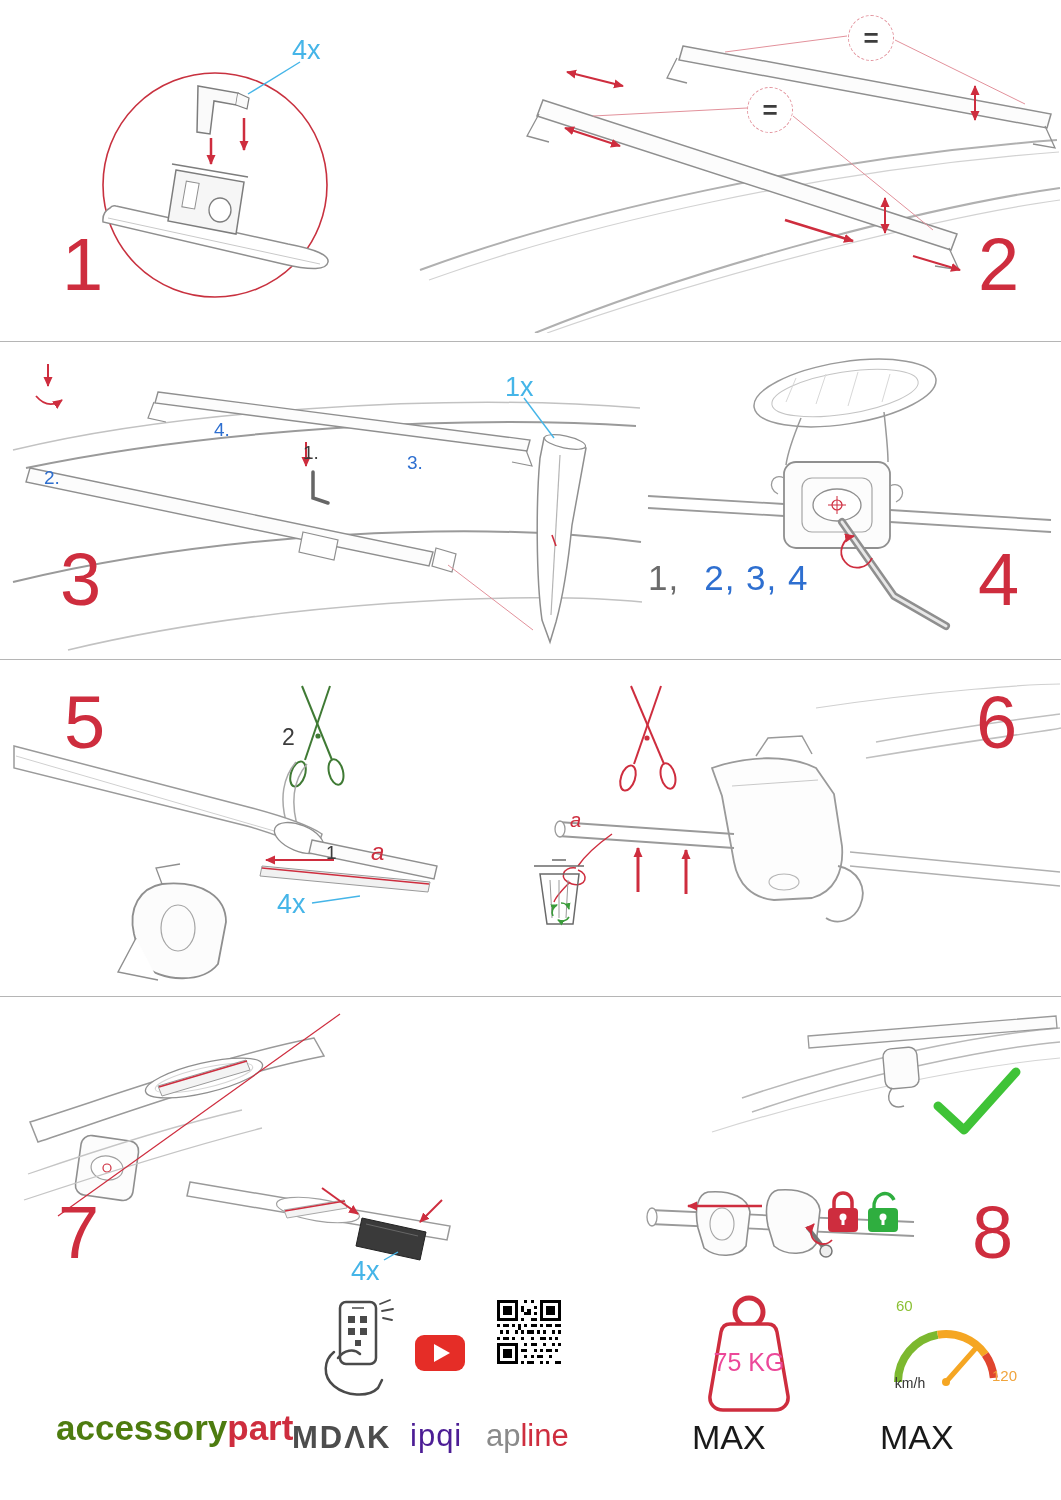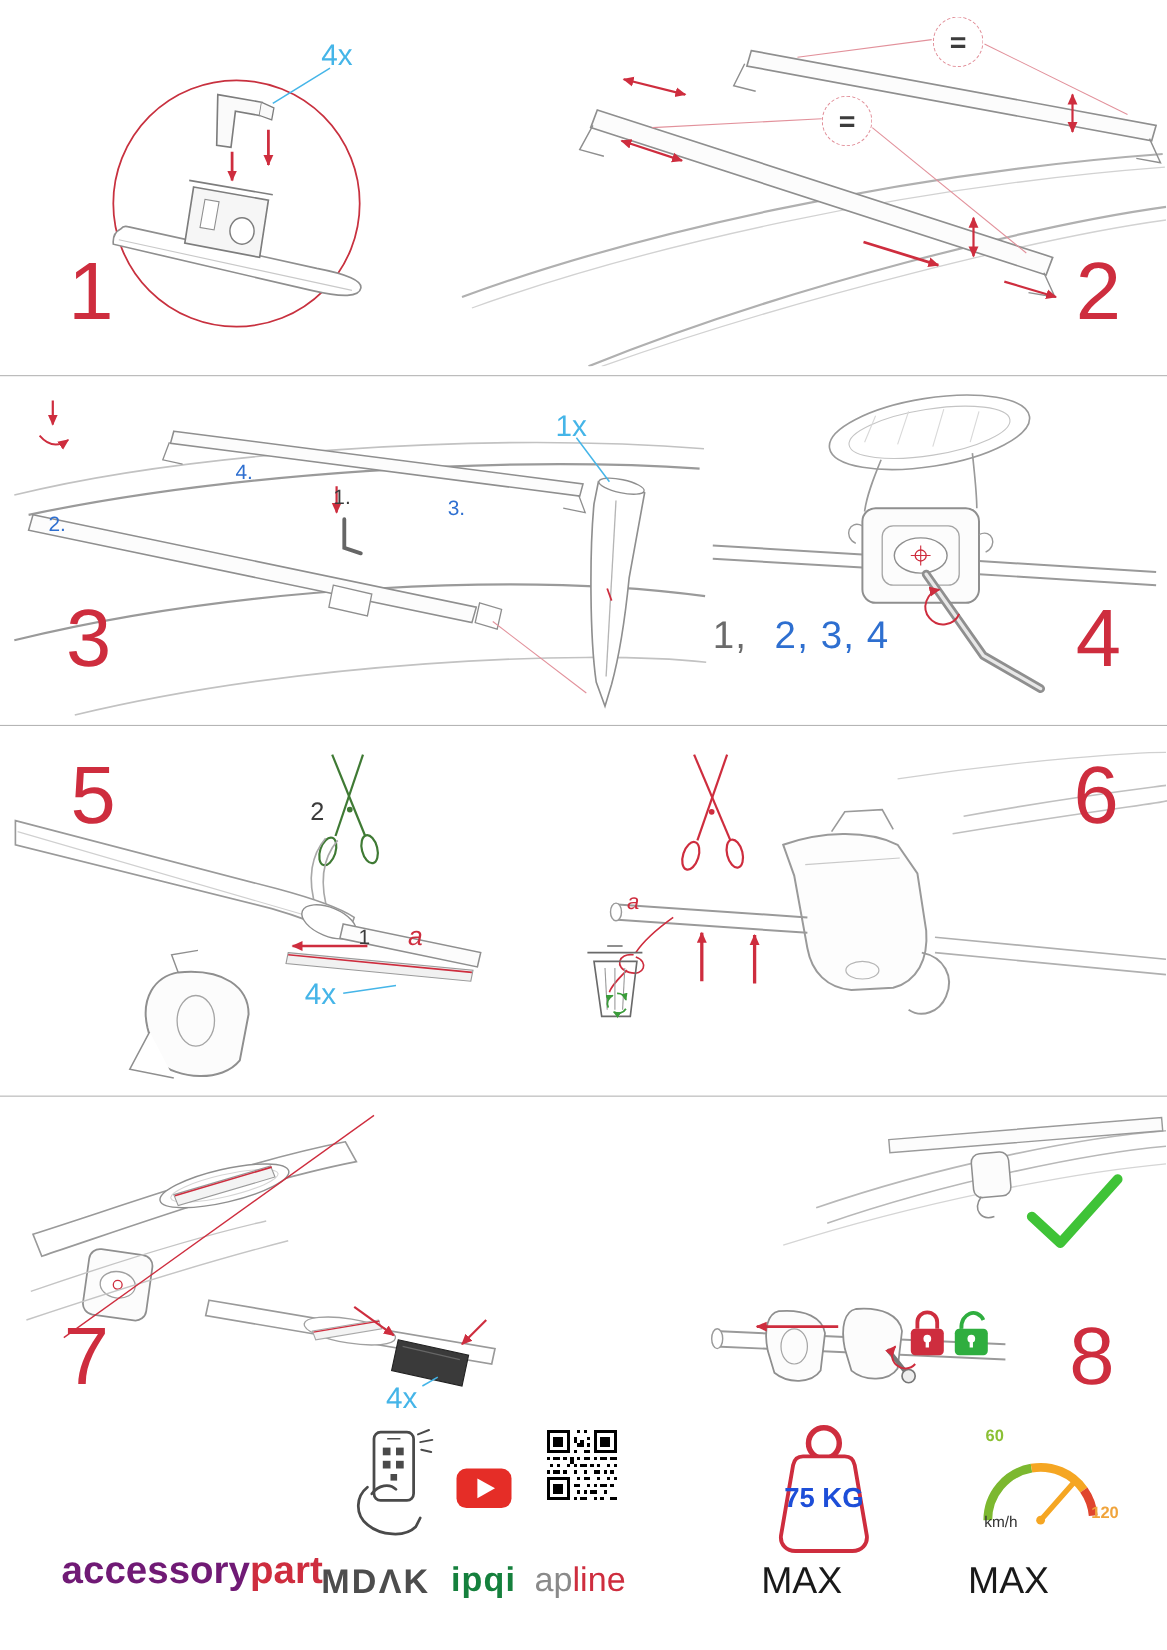--- a/index.html
+++ b/index.html
@@ -15,31 +15,31 @@
   .seq{position:absolute;font-size:35px;line-height:1;letter-spacing:1px;}
   .seq .done{color:#6b6b6b;}
   .seq .todo{color:#2e6fd0;margin-left:25px;}
   .eq-circle{position:absolute;width:46px;height:46px;border:1.6px dashed #e2919b;border-radius:50%;
              display:flex;align-items:center;justify-content:center;font-size:26px;font-weight:700;color:#3c3c3c;box-sizing:border-box;}
   .small-label{position:absolute;line-height:1;}
   .red-it{color:#ce2d3e;font-style:italic;}
   .dark-lb{color:#3c3c3c;}
   .product-name{position:absolute;font-size:55px;line-height:1;font-weight:600;color:#2b2c6e;letter-spacing:2px;}
   .brand{position:absolute;font-size:35px;line-height:1;font-weight:600;}
-  .brand .b1{color:#701a75;}
+  .brand .b1{color:#4d7c0f;}
   .brand .b2{color:#ce2d3e;}
   .partner{position:absolute;font-size:31px;line-height:1;}
   .p-mdak{color:#4d4d4d;font-weight:700;letter-spacing:2px;}
-  .p-ipqi{color:#15803d;font-weight:700;letter-spacing:1px;text-align:right;}
+  .p-ipqi{color:#4c1d95;font-weight:400;letter-spacing:1px;text-align:right;}
   .p-apline .g{color:#8a8a8a;font-weight:500;}
   .p-apline .r{color:#ce2d3e;font-weight:500;}
   .weight-value{position:absolute;left:700px;top:1350px;width:98px;text-align:center;
-                font-size:25px;font-weight:700;color:#1d4ed8;line-height:1;}
+                font-size:25px;font-weight:400;color:#ec4899;line-height:1;}
   .max-label{position:absolute;text-align:left;font-size:34px;font-weight:500;color:#191919;line-height:1;}
-  .speed-tick{position:absolute;font-size:15px;font-weight:700;line-height:1;}
+  .speed-tick{position:absolute;font-size:15px;font-weight:400;line-height:1;}
   .speed-unit{position:absolute;left:844px;top:1376px;width:132px;text-align:center;font-size:14px;color:#333;line-height:1;}
   svg{display:block;}
 </style>
 </head>
 <body>
 
 <div class="page">
 
   <svg width="0" height="0" style="position:absolute">
     <defs>

